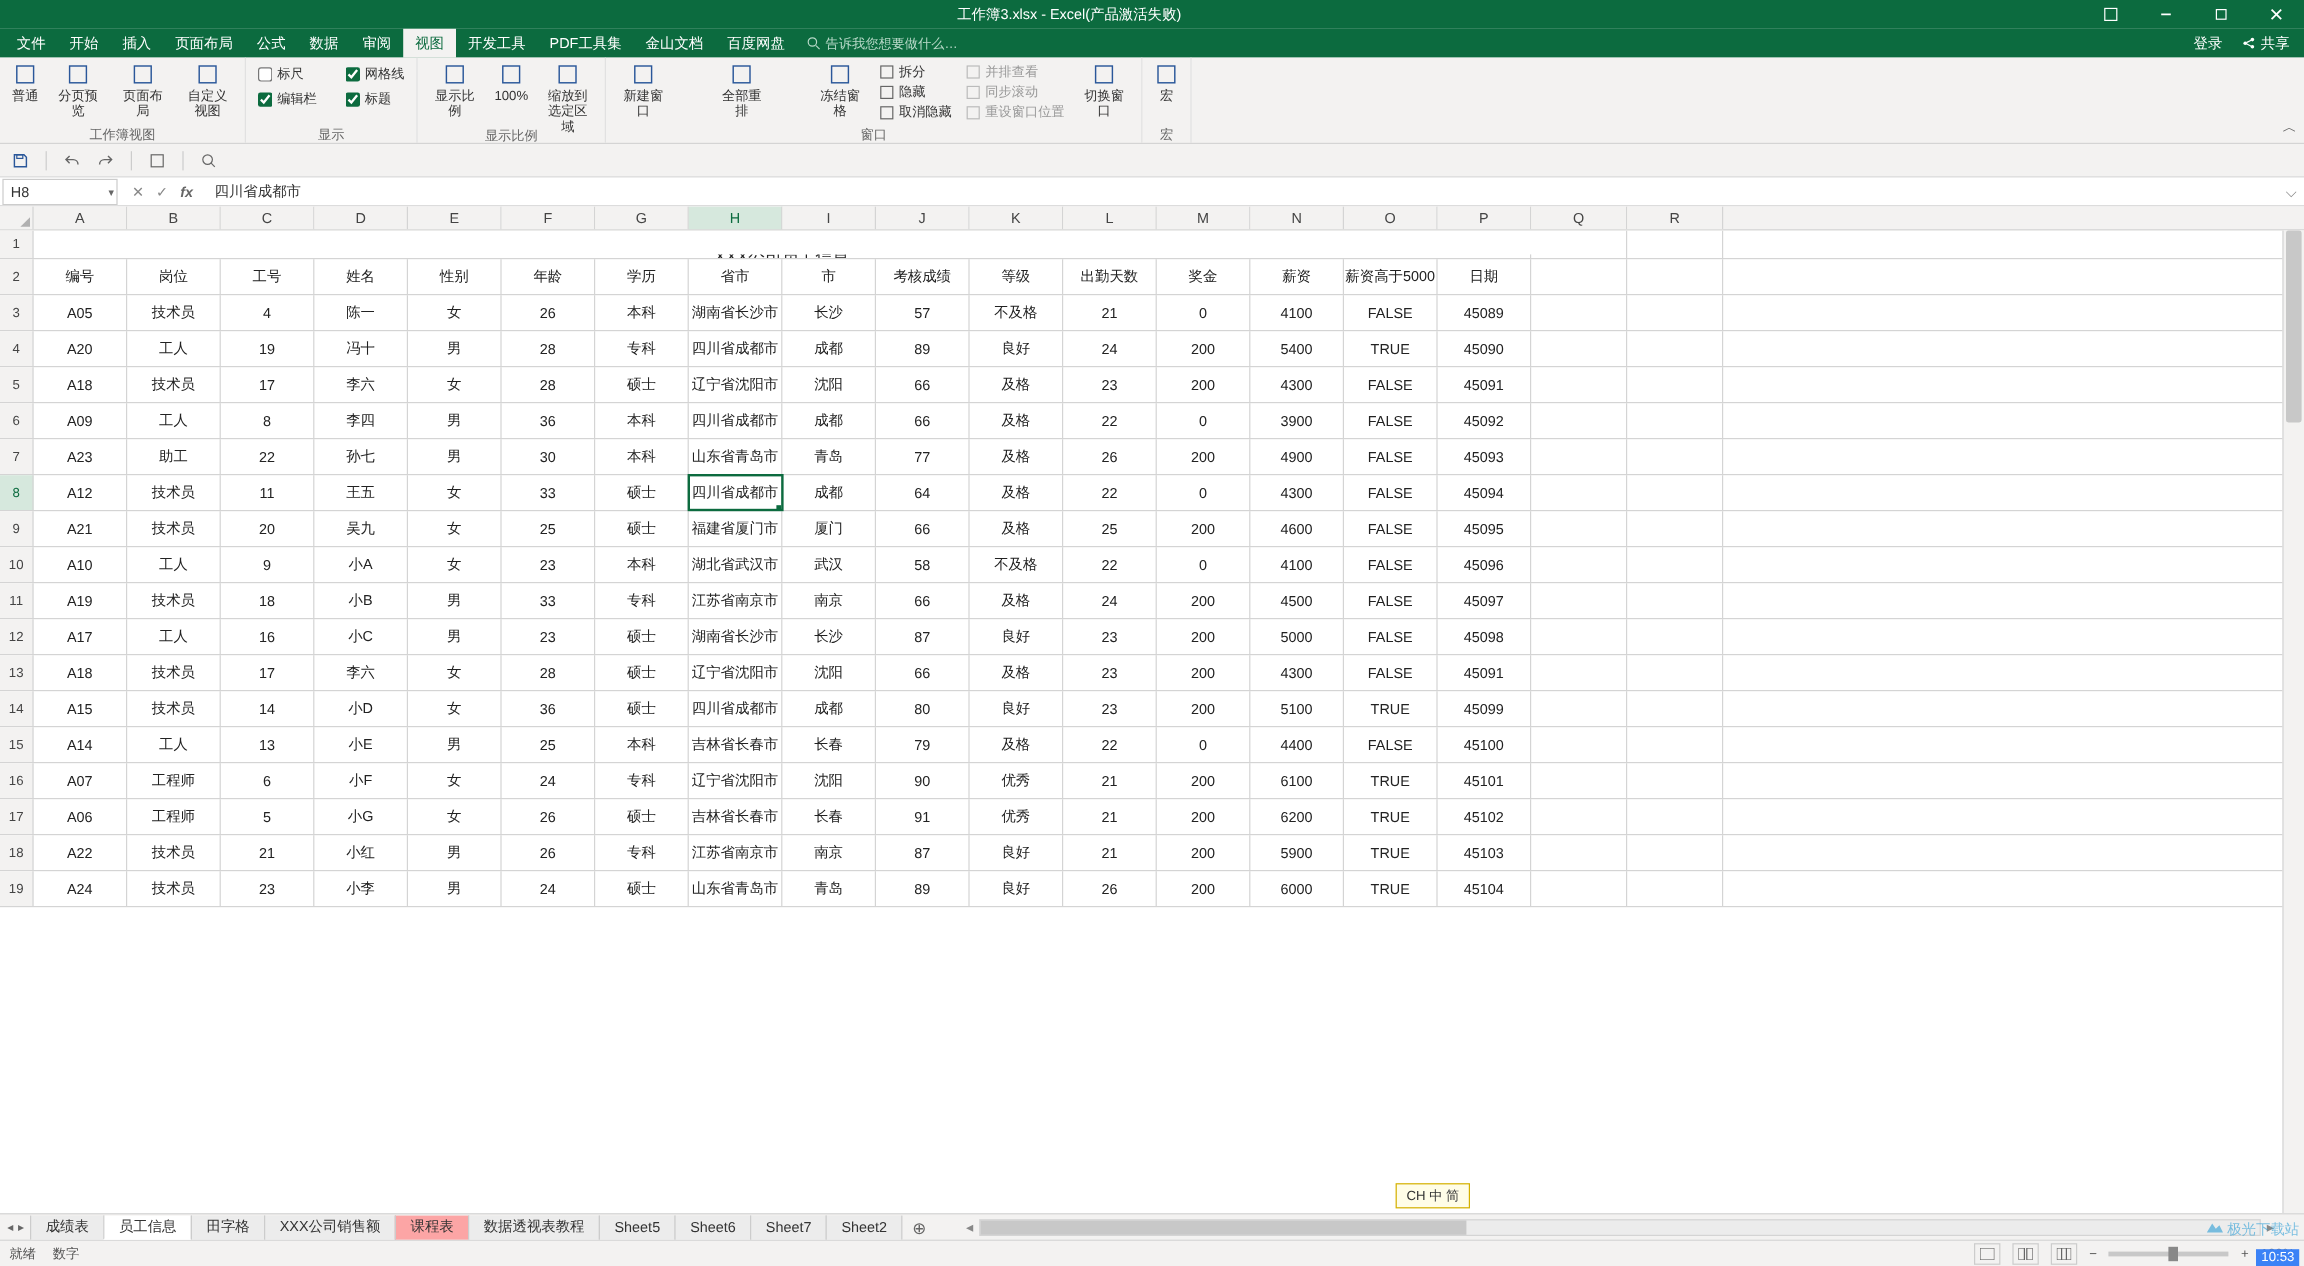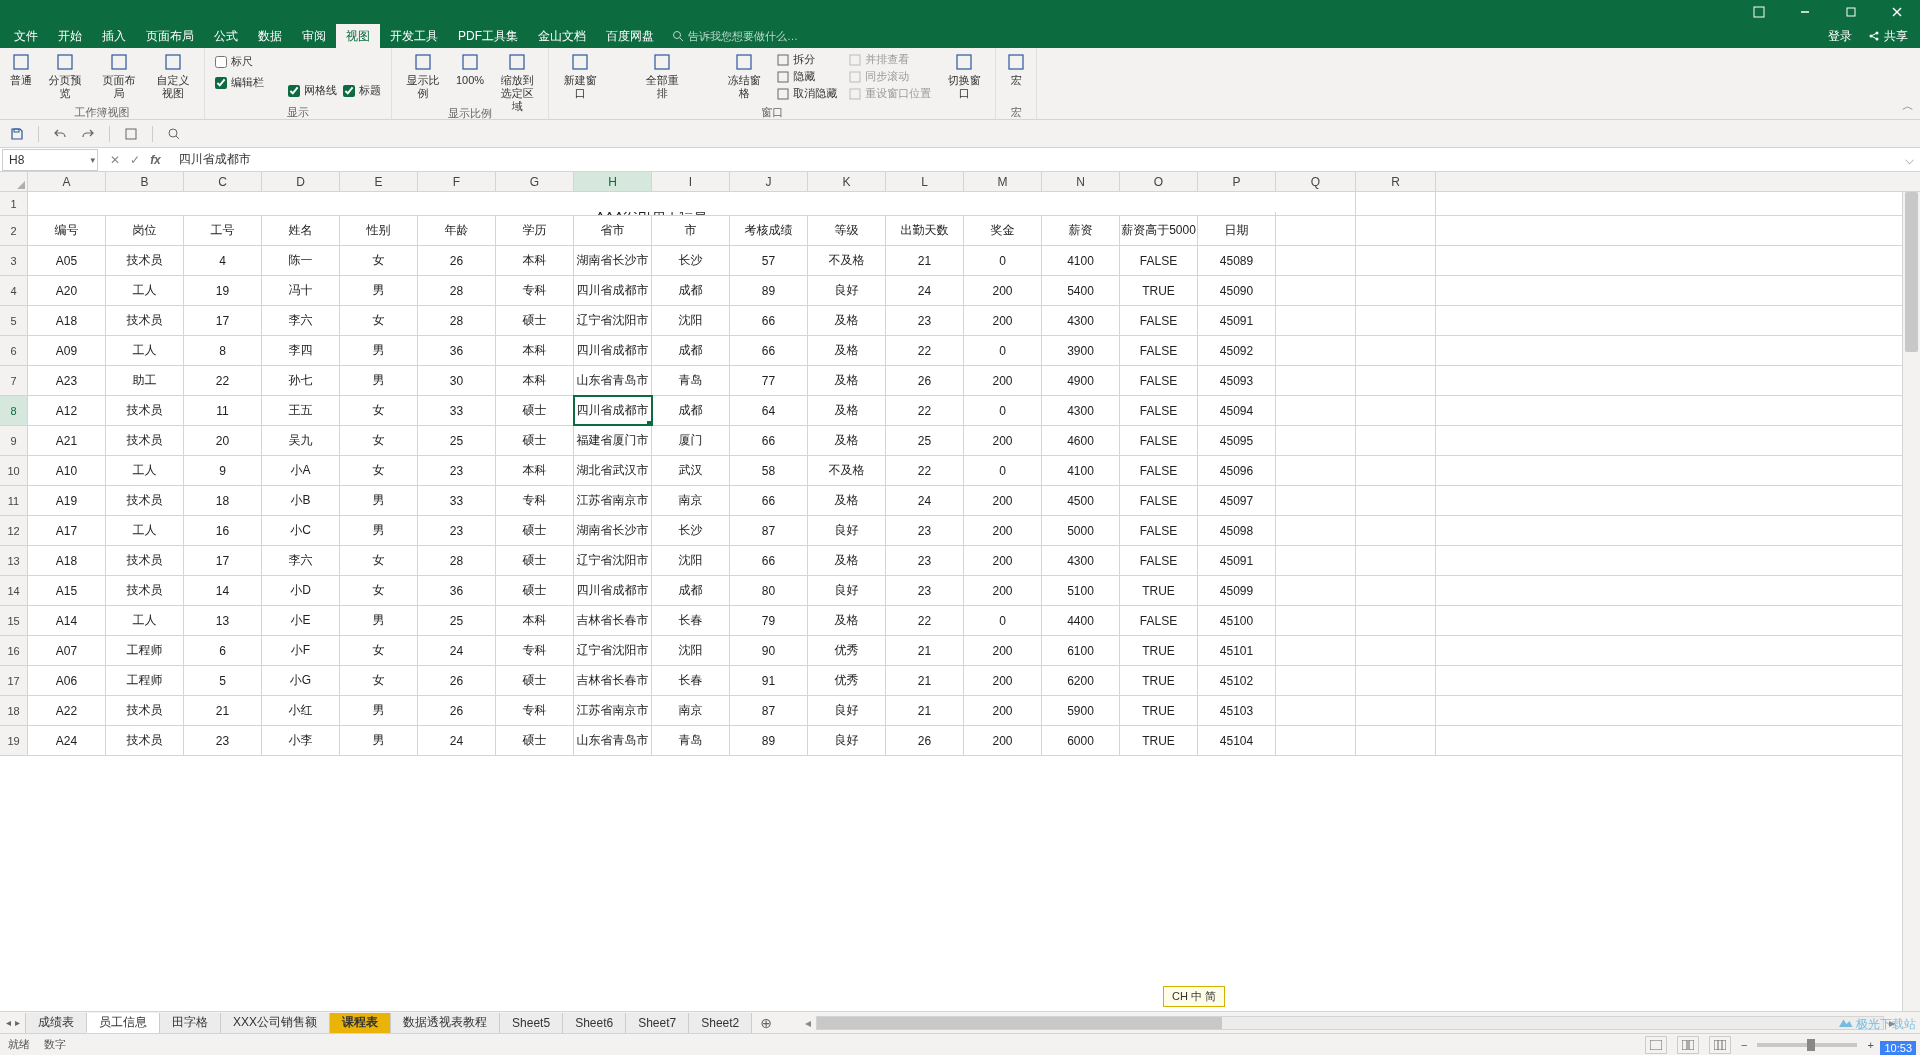--- a/index.html
+++ b/index.html
@@ -69,21 +69,21 @@
 .vscroll { width: 18px; background: #f3f2f1; border-left: 1px solid #d4d4d4; position: absolute; right: 0; top: 20px; bottom: 0; }
 .vthumb { position:absolute; top:0; left:2px; right:2px; height:160px; background:#c8c8c8; border-radius:2px; }
 
 
 .sheettabs { height: 22px; background: #f3f2f1; border-top: 1px solid #d4d4d4; display: flex; align-items: center; }
 .sheettabs .nav { padding: 0 6px; display: flex; gap: 4px; color: #666; }
 .sheettabs .nav span { cursor: pointer; font-size: 10px; }
 .sheettabs .tabs { display: flex; }
 .sheettabs .stab { padding: 2px 12px; border-right: 1px solid #ccc; border-left: 1px solid #ccc; margin-left: -1px; background: #ececec; font-size: 12px; cursor: pointer; height: 20px; display: flex; align-items: center; }
 .sheettabs .stab.active { background: #fff; border-bottom: 1px solid #fff; }
-.sheettabs .stab.orange { background: #eab308; font-weight: bold; }
+.sheettabs .stab.orange { background: #fca5a5; }
 .sheettabs .add { padding: 0 8px; cursor: pointer; font-size: 14px; color: #666; }
 .sheettabs .hscrollzone { flex: 1; display: flex; align-items: center; padding: 0 20px; }
 .sheettabs .htrack { flex: 1; height: 14px; background: #ececec; border: 1px solid #d4d4d4; position: relative; }
 .sheettabs .hthumb { position: absolute; left: 0; top: 0; bottom: 0; width: 38%; background: #c8c8c8; }
 .sheettabs .harrow { width: 16px; text-align: center; color: #888; }
 
 
 .statusbar { height: 22px; background: #f3f2f1; border-top: 1px solid #d4d4d4; display: flex; align-items: center; padding: 0 8px; font-size: 11px; color: #555; justify-content: space-between; }
 .statusbar .right { display: flex; align-items: center; gap: 10px; }
 .statusbar .viewbtn { width: 22px; height: 18px; border: 1px solid #ccc; display: flex; align-items: center; justify-content: center; cursor: pointer; }
@@ -102,20 +102,21 @@
 .cwA{width:78px;} .cwB{width:78px;} .cwC{width:78px;} .cwD{width:78px;} .cwE{width:78px;}
 .cwF{width:78px;} .cwG{width:78px;} .cwH{width:78px;} .cwI{width:78px;} .cwJ{width:78px;}
 .cwK{width:78px;} .cwL{width:78px;} .cwM{width:78px;} .cwN{width:78px;} .cwO{width:78px;}
 .cwP{width:78px;} .cwQ{width:80px;} .cwR{width:80px;}
 </style>
 </head>
 <body>
 
 <div class="titlebar">
   <div style="width:46px"></div>
+  <div class="center">工作簿3.xlsx - Excel(产品激活失败)</div>
   <div class="right">
     <div class="wbtn">
         <svg viewBox="0 0 12 12">
           <rect x="1" y="1" width="10" height="10" fill="none" stroke="#fff"></rect>
         </svg>
       </div>
     <div class="wbtn">
         <svg viewBox="0 0 12 12">
           <line x1="2" y1="6" x2="10" y2="6" stroke="#fff" stroke-width="1.5"></line>
         </svg>
@@ -207,21 +208,21 @@
     <div class="title">工作簿视图</div>
   </div>
   <div class="rgroup">
     <div class="row" style="flex-direction:row;">
       <div class="rchecks" id="rg2a">
           <div style="display:flex;gap:24px;">
             <div style="display:flex;flex-direction:column;gap:6px;">
               <label><input type="checkbox" style="">标尺</label>
               <label><input type="checkbox" checked="" style="">编辑栏</label>
             </div>
-            <div style="display:flex;gap:6px;margin-top:29px;">
+            <div style="display:flex;flex-direction:column;gap:6px;">
               <label><input type="checkbox" checked="" style="">网格线</label>
               <label><input type="checkbox" checked="" style="">标题</label>
             </div>
           </div>
         </div>
     </div>
     <div class="title">显示</div>
   </div>
   <div class="rgroup">
     <div class="row" id="rg3">

